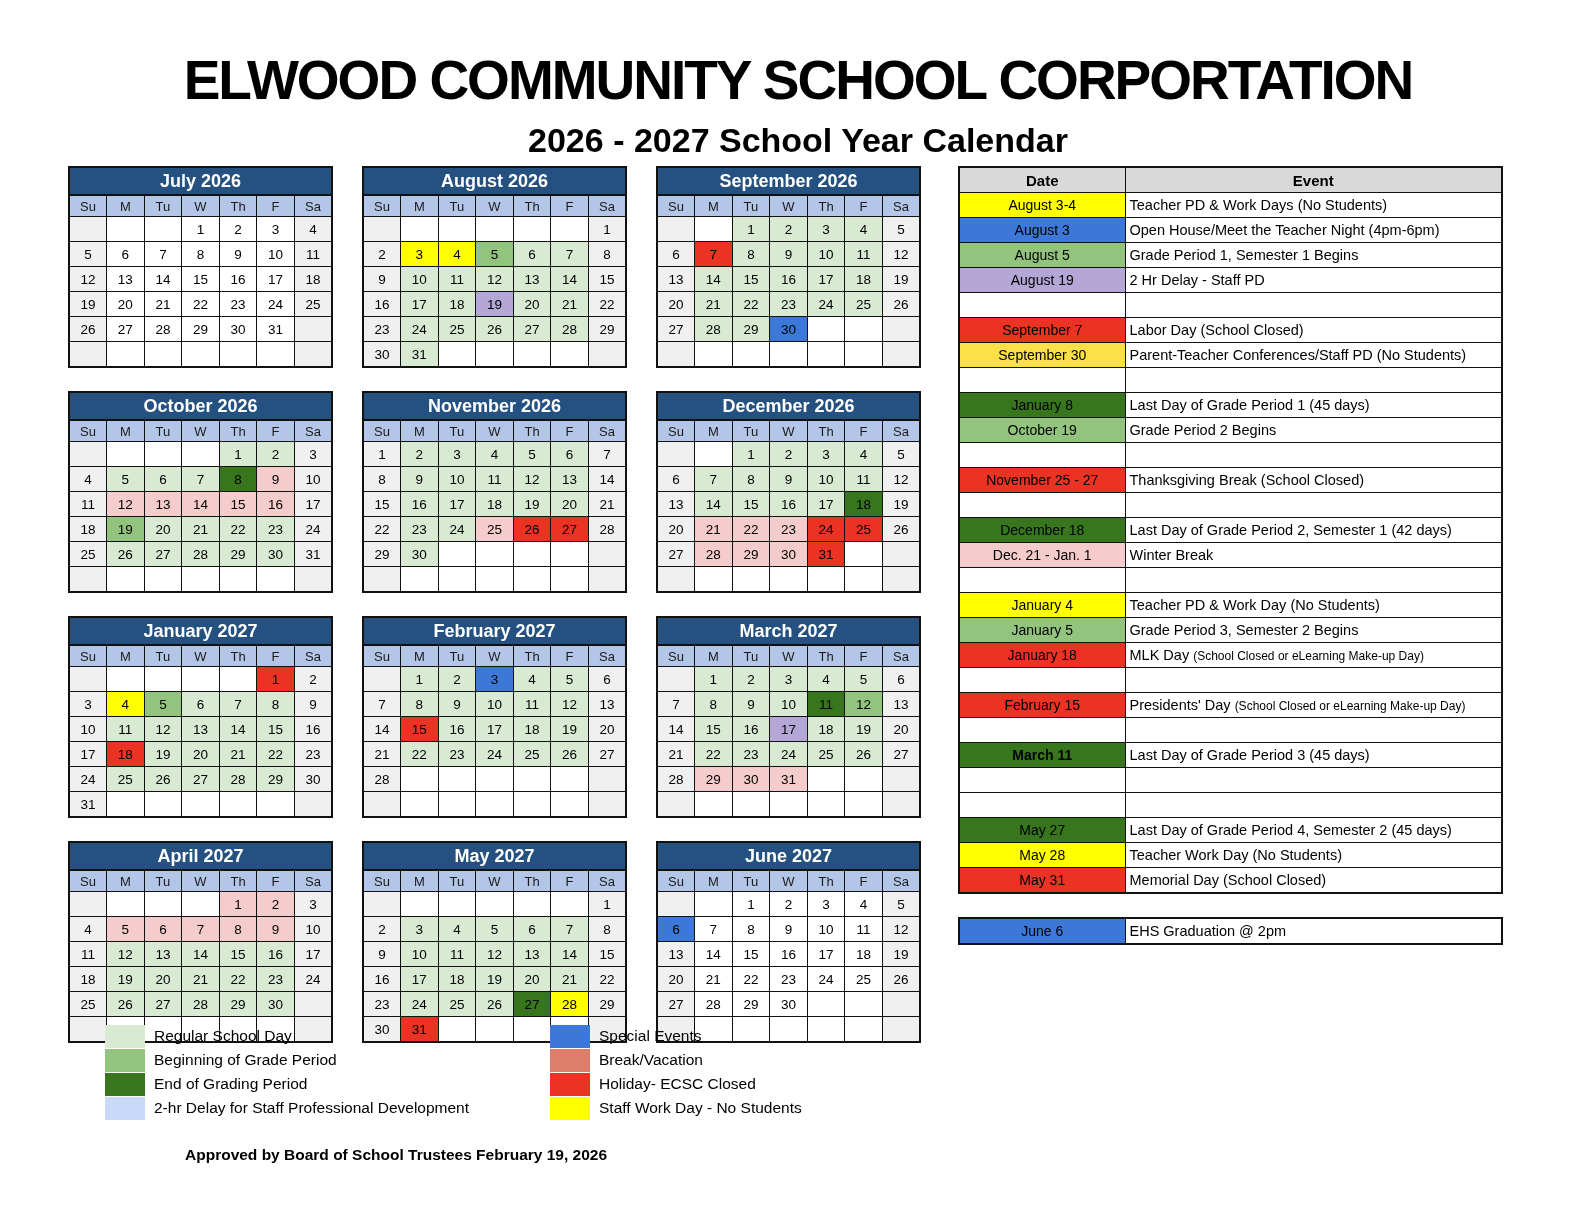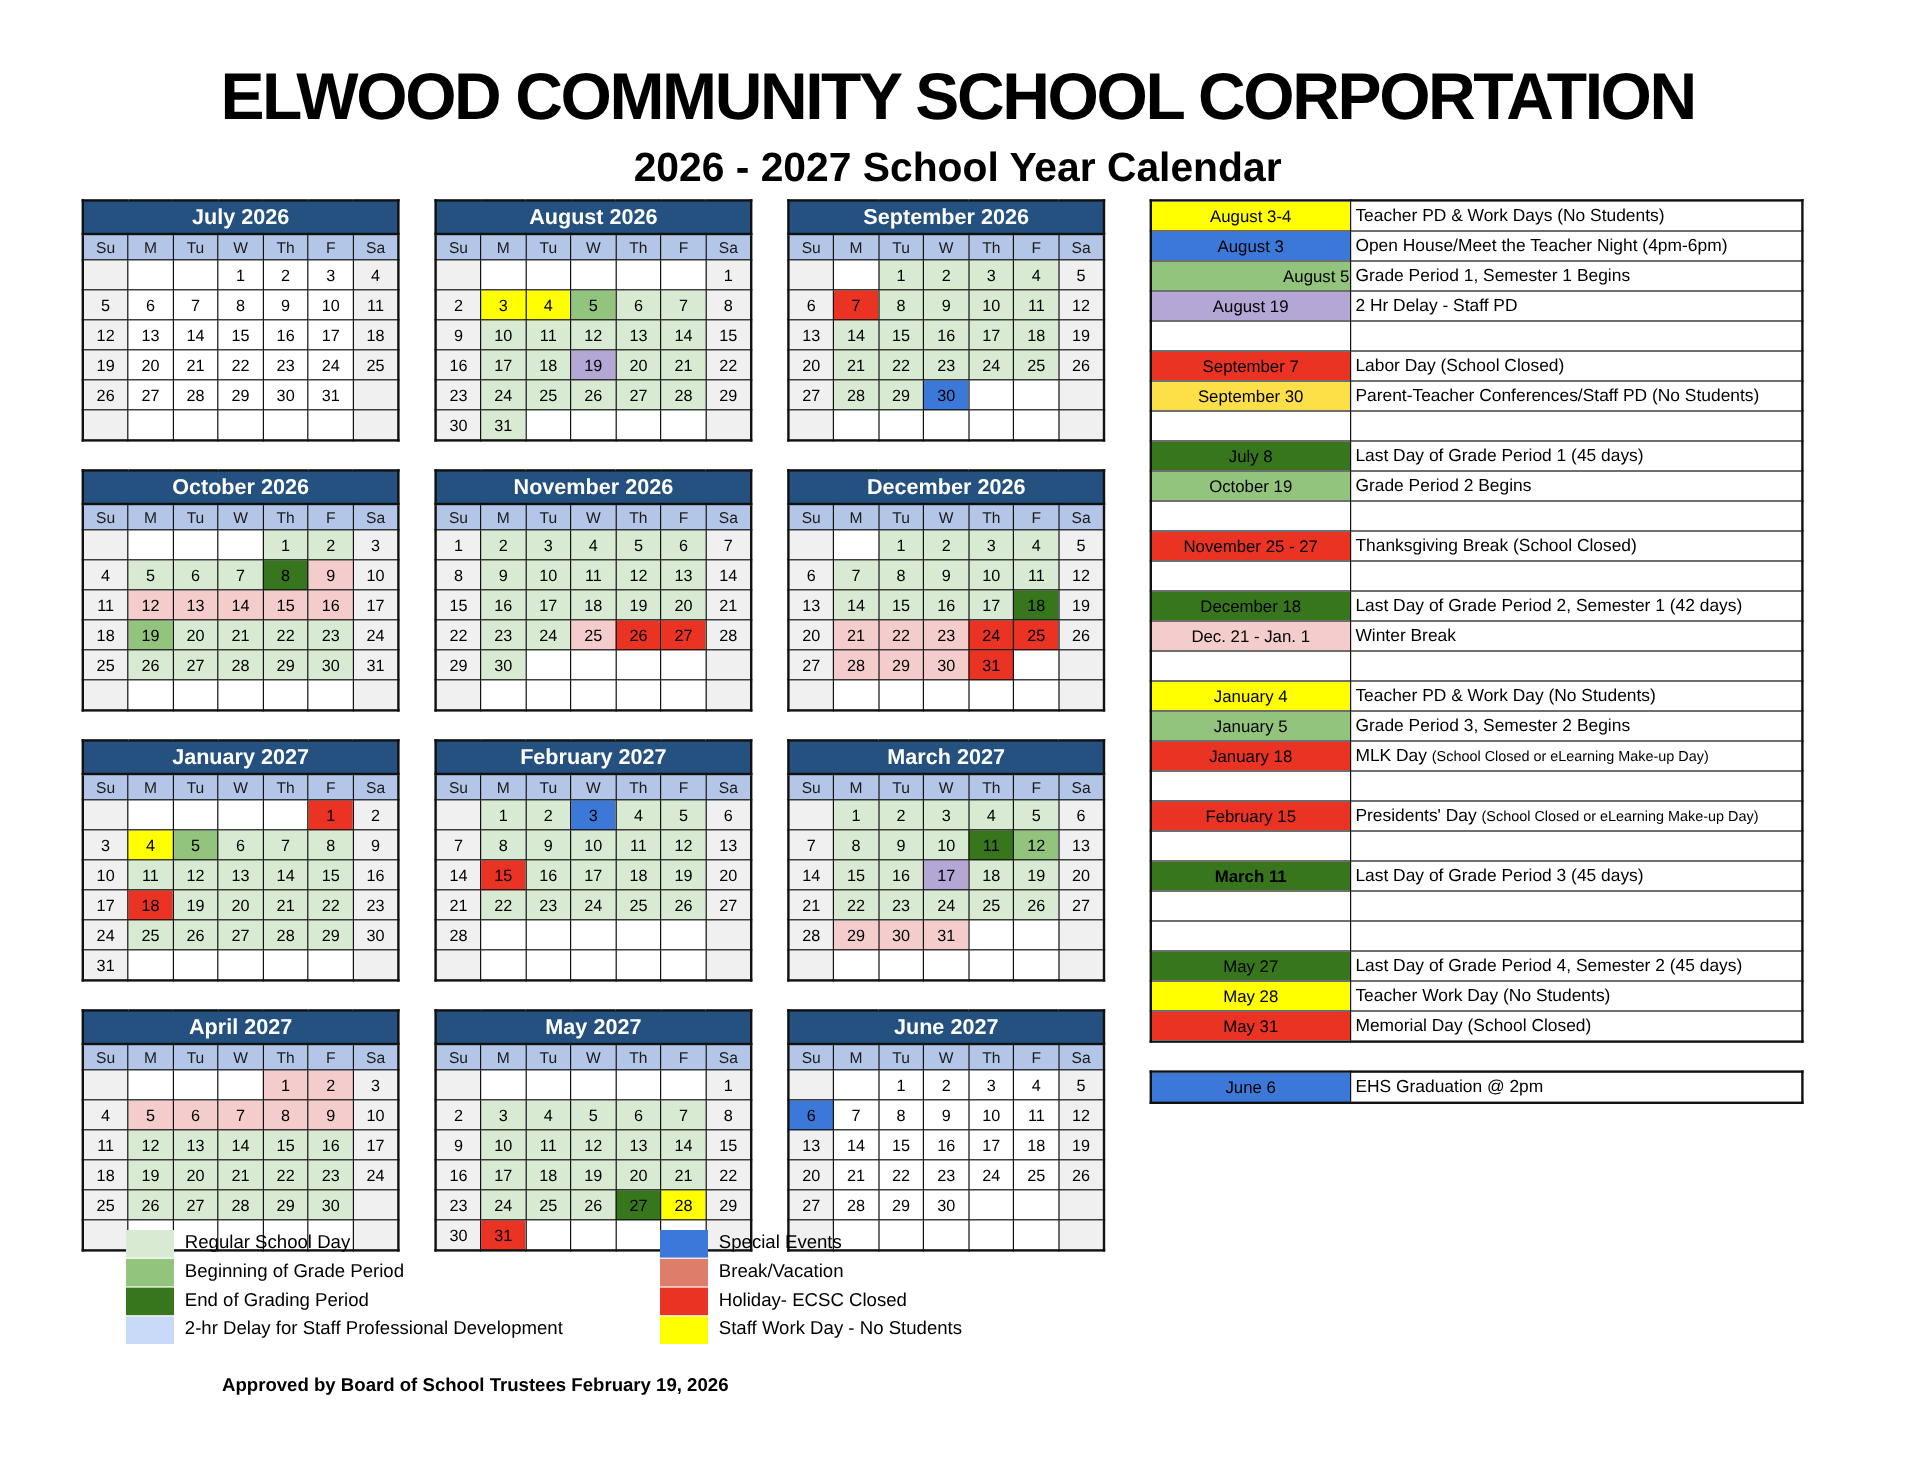--- a/index.html
+++ b/index.html
@@ -877,29 +877,33 @@
   </div>
 
 <div class="events-wrap">
     <table class="events">
       <colgroup>
         <col style="width: 166px;">
         <col style="width: 377px;">
       </colgroup>
       <tbody>
         <tr>
+          <th>Date</th>
+          <th>Event</th>
+        </tr>
+        <tr>
           <td class="date" style="background: rgb(255, 255, 0);">August 3-4</td>
           <td class="event">Teacher PD &amp; Work Days (No Students)</td>
         </tr>
         <tr>
           <td class="date" style="background: rgb(60, 120, 216);">August 3</td>
           <td class="event">Open House/Meet the Teacher Night (4pm-6pm)</td>
         </tr>
         <tr>
-          <td class="date" style="background: rgb(147, 196, 125); text-align: right;">August 5</td>
+          <td class="date" style="background: rgb(147, 196, 125);">August 5</td>
           <td class="event">Grade Period 1, Semester 1 Begins</td>
         </tr>
         <tr>
           <td class="date" style="background: rgb(180, 167, 214);">August 19</td>
           <td class="event">2 Hr Delay - Staff PD</td>
         </tr>
         <tr>
           <td class="date"></td>
           <td class="event"></td>
         </tr>
@@ -909,21 +913,21 @@
         </tr>
         <tr>
           <td class="date" style="background: #fde047;">September 30</td>
           <td class="event">Parent-Teacher Conferences/Staff PD (No Students)</td>
         </tr>
         <tr>
           <td class="date"></td>
           <td class="event"></td>
         </tr>
         <tr>
-          <td class="date" style="background: rgb(56, 118, 29);">July 8</td>
+          <td class="date" style="background: rgb(56, 118, 29);">January 8</td>
           <td class="event">Last Day of Grade Period 1 (45 days)</td>
         </tr>
         <tr>
           <td class="date" style="background: rgb(147, 196, 125);">October 19</td>
           <td class="event">Grade Period 2 Begins</td>
         </tr>
         <tr>
           <td class="date"></td>
           <td class="event"></td>
         </tr>

